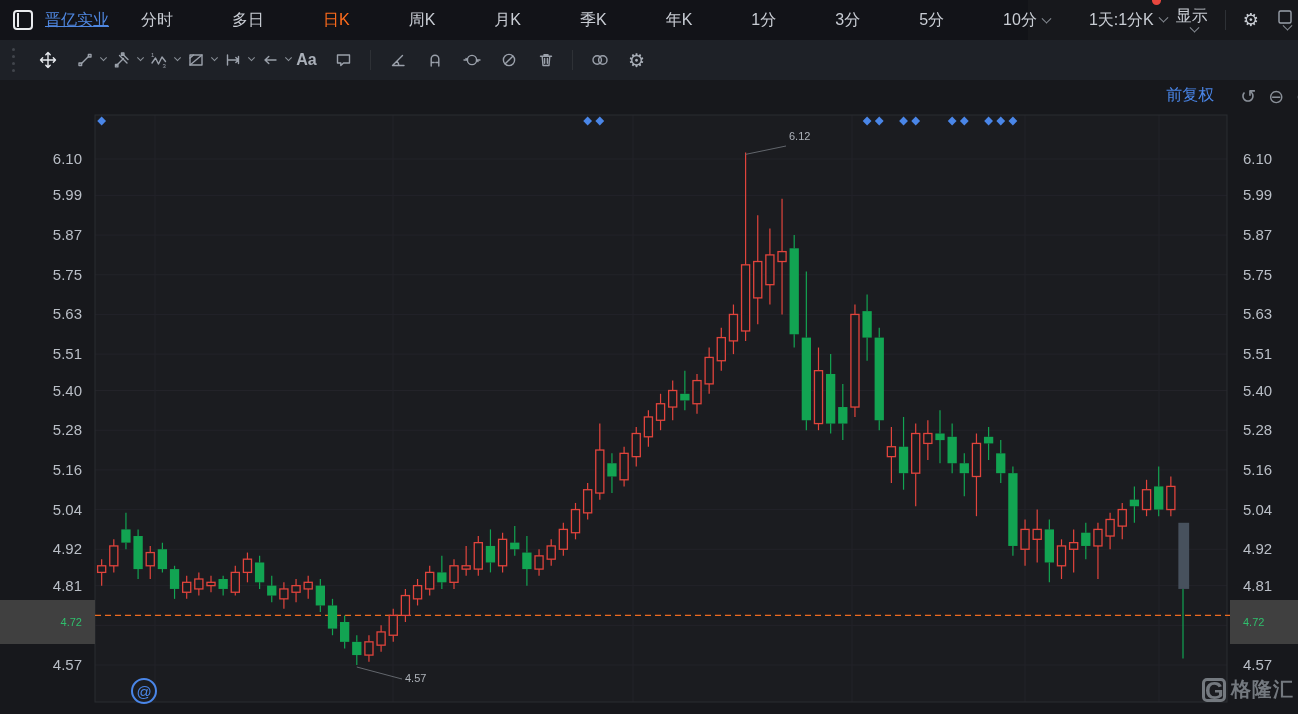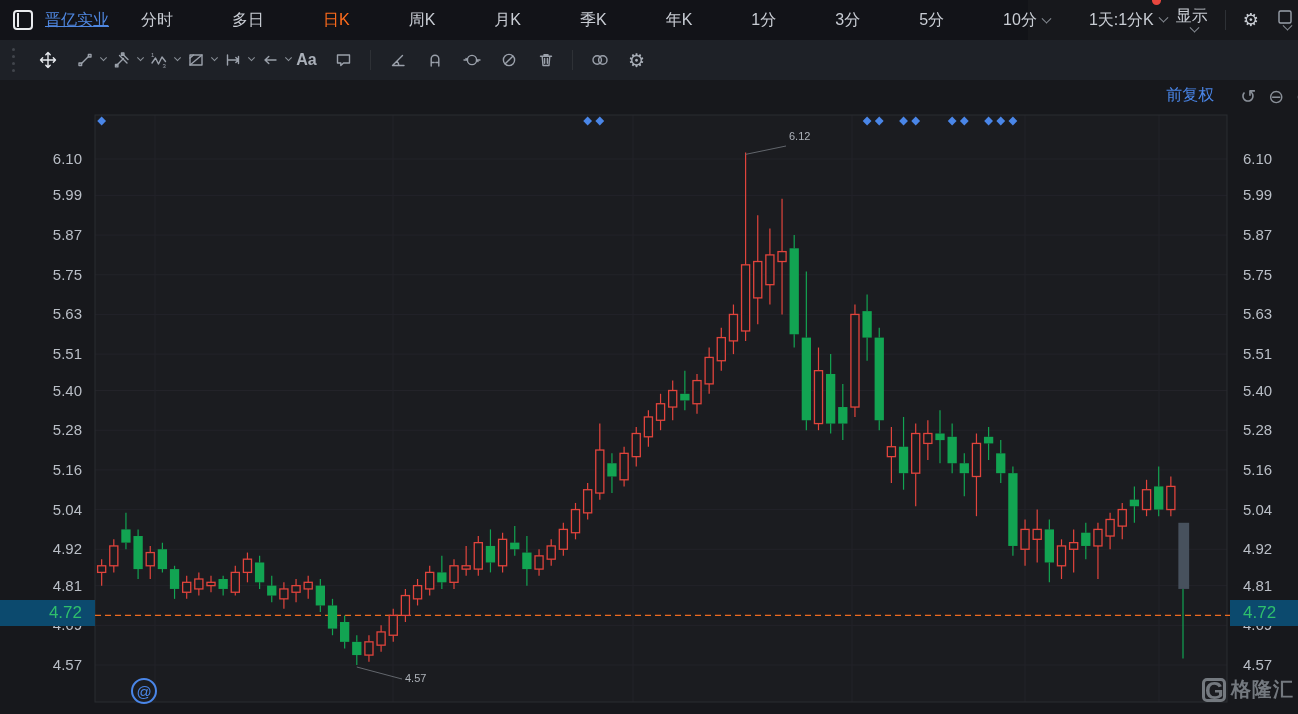--- a/index.html
+++ b/index.html
@@ -38,21 +38,21 @@
   
   #chart-svg{position:absolute;left:0;top:0;z-index:1;}
   .adjust-row{position:absolute;top:85px;right:0;height:26px;display:flex;align-items:flex-start;z-index:5;}
   .adjust-link{color:#4a86e8;font-size:16px;cursor:pointer;margin-right:20px;}
   .mini-ic{color:#8a9099;font-size:19px;margin:0 6px;cursor:pointer;}
   .tick{position:absolute;color:#b9bec6;font-size:15px;z-index:2;}
   .tick.left{right:13px;}
   .tick.right{left:13px;}
   #axis-left{position:absolute;left:0;top:0;width:95px;height:714px;z-index:3;}
   #axis-right{position:absolute;left:1230px;top:0;width:68px;height:714px;z-index:3;}
-  .badge{position:absolute;top:600px;height:26px;background:#0c4a6e;color:#2fbf6c;font-size:17px;
+  .badge{position:absolute;top:600px;height:44px;background:#404040;color:#2fbf6c;font-size:11px;
     display:flex;align-items:center;z-index:4;}
   .badge.l{left:0;width:95px;justify-content:flex-end;padding-right:13px;}
   .badge.r{left:1230px;width:68px;justify-content:flex-start;padding-left:13px;}
   .anno{position:absolute;color:#aeb3ba;font-size:11px;z-index:4;}
   .at-logo{position:absolute;left:131px;top:678px;width:26px;height:26px;border:2px solid #4a86e8;border-radius:50%;
     color:#4a86e8;font-size:15px;display:flex;align-items:center;justify-content:center;z-index:4;}
   .watermark{position:absolute;right:4px;top:676px;display:flex;align-items:center;color:#74797f;z-index:4;}
   .wm-g{font-size:24px;font-weight:bold;border:3px solid #74797f;border-radius:5px;width:24px;height:24px;
     line-height:19px;text-align:center;margin-right:5px;overflow:hidden;}
   .wm-t{font-size:20px;font-weight:600;letter-spacing:1px;}

